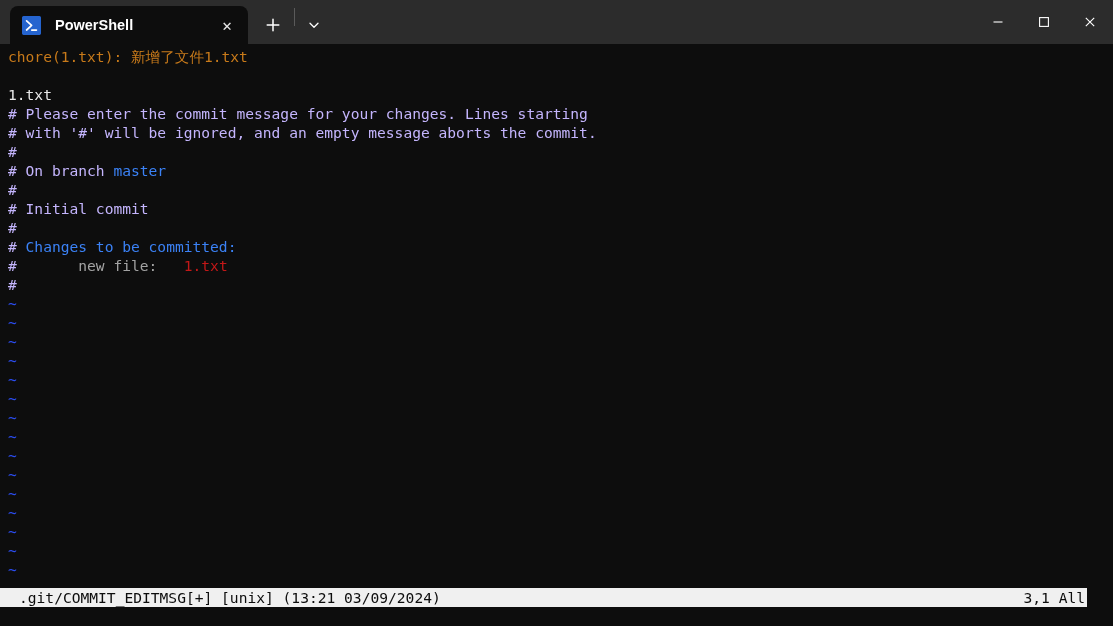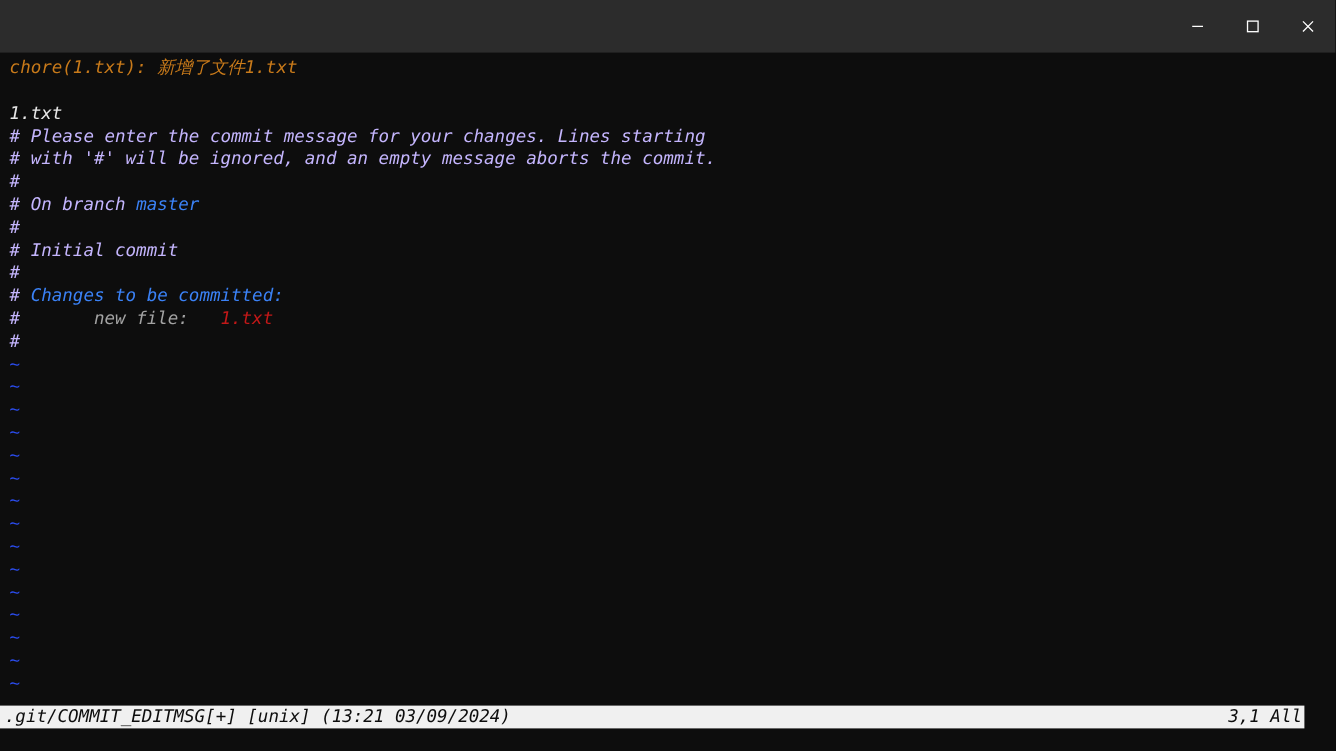--- a/index.html
+++ b/index.html
@@ -106,21 +106,20 @@
     color: #ffffff;
   }
 
   
   .terminal {
     position: relative;
     height: 582px;
     background: #0d0d0d;
     padding: 0;
     overflow: hidden;
-    font-style: italic;
   }
 
   .screen {
     position: absolute;
     left: 0; top: 0; right: 0;
     padding: 3px 0 0 8px;
     font-family: "DejaVu Sans Mono", monospace;
     font-size: 14.6px;
     line-height: 19px;
     white-space: pre;
@@ -144,21 +143,21 @@
     left: 0;
     top: 544px;
     width: 1087px;
     height: 19px;
     background: #f0f0f0;
     color: #0d0d0d;
     font-family: "DejaVu Sans Mono", monospace;
     font-size: 14.6px;
     line-height: 19px;
     white-space: pre;
-    padding-left: 4px;
+    padding-left: 19px;
     display: flex;
     align-items: center;
   }
   .status-left { flex: 1 1 auto; white-space: pre; }
   .status-right { white-space: pre; padding-right: 2px; }
 
   .cmdline {
     position: absolute;
     left: 0;
     top: 563px;
@@ -179,20 +178,48 @@
     height: 17px;
     background: #e8e8e8;
     vertical-align: middle;
   }
 </style>
 </head>
 <body>
 
 <div class="titlebar">
 
+  <div class="tabstrip">
+
+    <div class="tab">
+      <span class="ps-icon">
+        <svg width="19" height="19" viewBox="0 0 19 19">
+          <rect x="0" y="0" width="19" height="19" rx="2" fill="#2564cf"></rect>
+          <path d="M4.6 4.8 L9.6 9.4 L4.6 14.0" fill="none" stroke="#ffffff" stroke-width="1.7" stroke-linecap="round" stroke-linejoin="round"></path>
+          <path d="M9.8 14.1 L14.4 14.1" fill="none" stroke="#ffffff" stroke-width="1.7" stroke-linecap="round"></path>
+        </svg>
+      </span>
+      <span class="tab-title">PowerShell</span>
+      <span class="tab-close">✕</span>
+    </div>
+
+    <div class="new-tab">
+      <svg width="16" height="16" viewBox="0 0 16 16">
+        <path d="M8 2.2 L8 13.8 M2.2 8 L13.8 8" stroke="#ffffff" stroke-width="1.5" stroke-linecap="round"></path>
+      </svg>
+    </div>
+
+    <div class="tab-sep"></div>
+
+    <div class="dropdown-btn">
+      <svg width="14" height="14" viewBox="0 0 14 14">
+        <path d="M3 5.2 L7 9.2 L11 5.2" fill="none" stroke="#ffffff" stroke-width="1.3" stroke-linecap="round" stroke-linejoin="round"></path>
+      </svg>
+    </div>
+  </div>
 
   <div class="spacer"></div>
 
   <div class="wincontrols">
     <div class="wc">
       <svg width="12" height="12" viewBox="0 0 12 12">
         <path d="M1.5 6 L10.5 6" stroke="#ffffff" stroke-width="1.1"></path>
       </svg>
     </div>
     <div class="wc">

